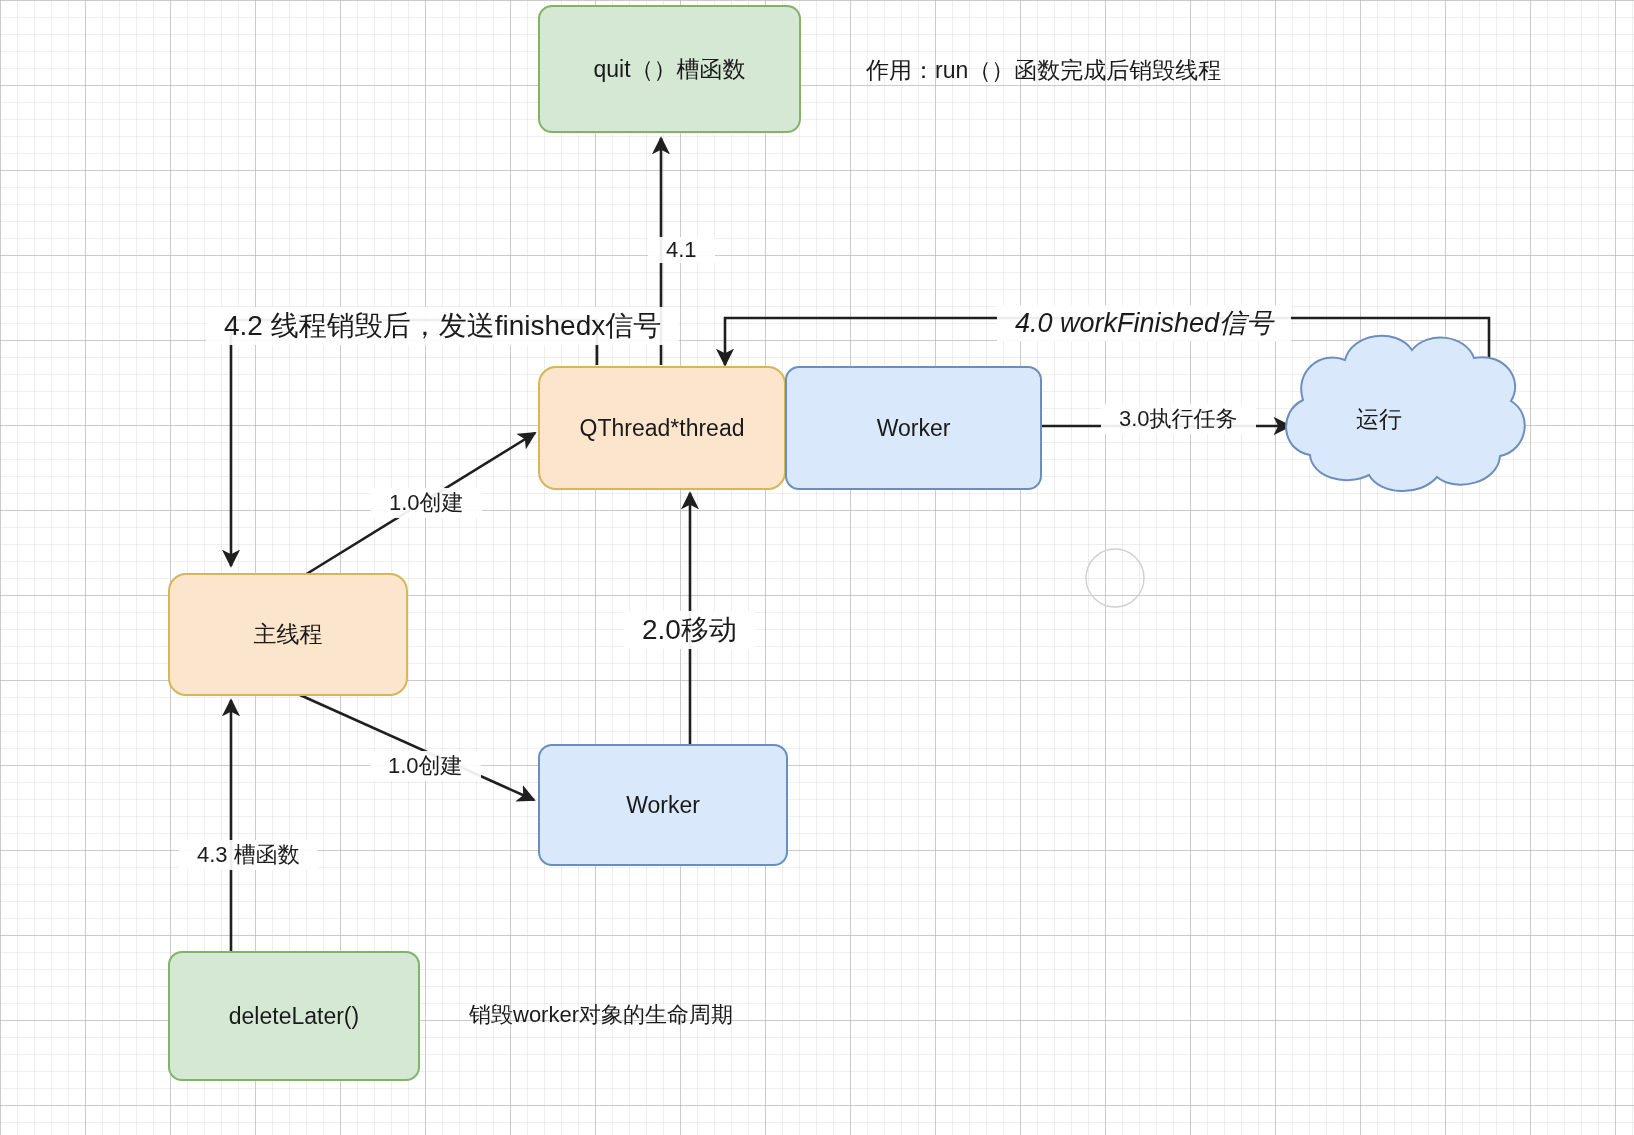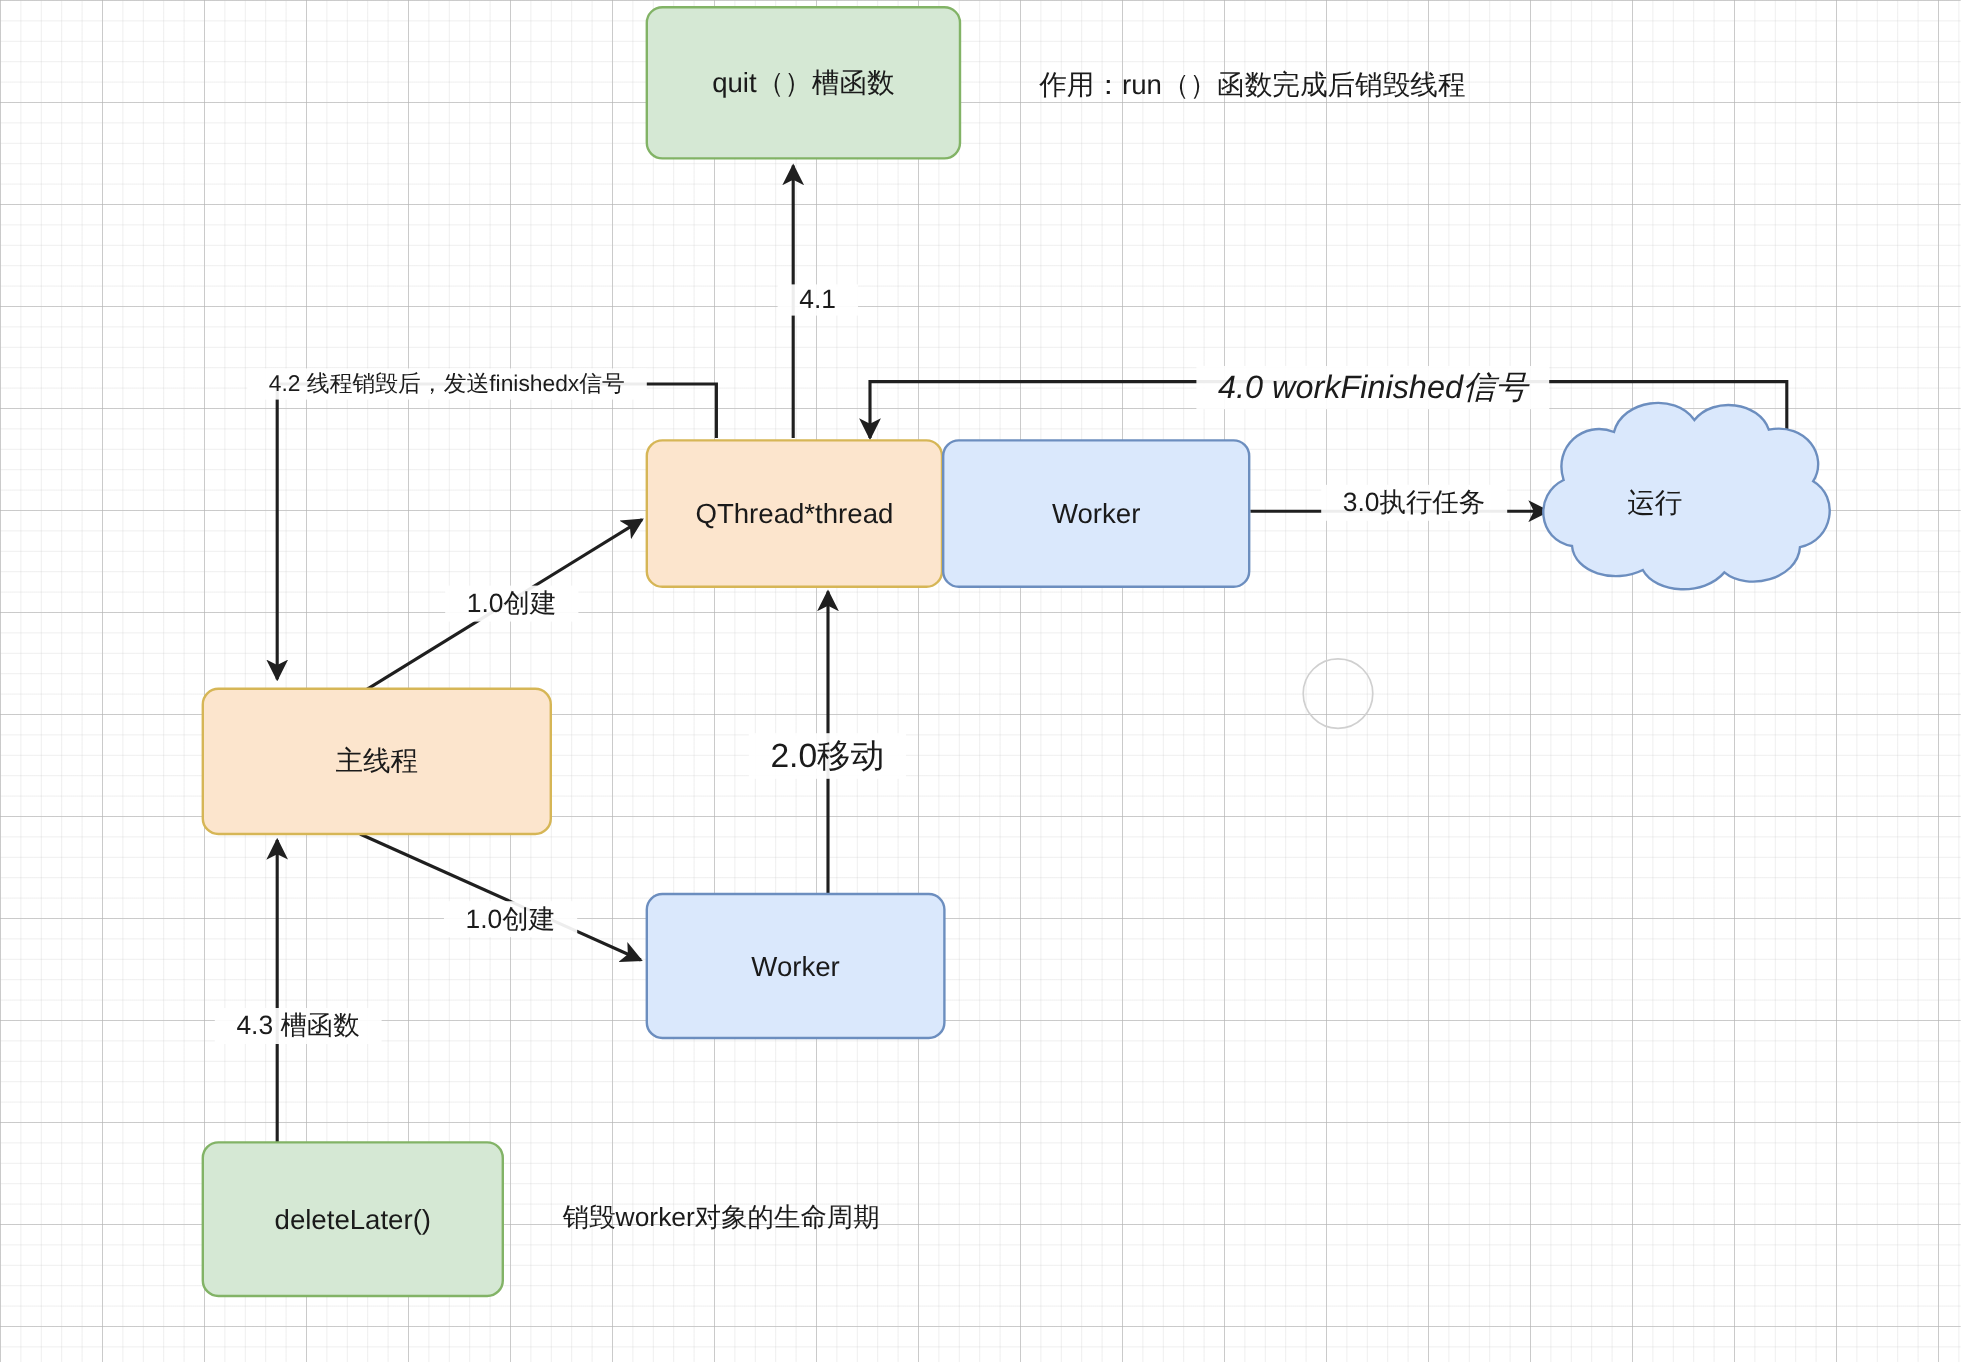--- a/index.html
+++ b/index.html
@@ -47,21 +47,21 @@
     border-style: solid;
     text-align: center;
     line-height: 1.25;
     color: #1a1a1a;
   }
   .node-label {
     display: block;
     padding: 0 6px;
   }
   .n-green  { background: #d5e8d4; border-color: #82b366; }
-  .n-orange { background: #fce5cd; border-color: #d6b656; }
+  .n-orange { background: #fce5cd; border-color: #d6b656; border-radius: 18px; }
   .n-blue   { background: #dae8fc; border-color: #6c8ebf; align-items: center; }
 
   .edge-label {
     position: absolute;
     color: #1b1b1b;
     white-space: nowrap;
     background: transparent;
   }
   .edge-label.boxed {
     background: rgba(255,255,255,0.92);
@@ -125,37 +125,37 @@
   </div>
 
   <div class="node n-orange" style="left:538px; top:366px; width:248px; height:124px; font-size:23px;">
     <span class="node-label">QThread*thread</span>
   </div>
 
   <div class="node n-blue" style="left:785px; top:366px; width:257px; height:124px; font-size:23px;">
     <span class="node-label">Worker</span>
   </div>
 
-  <div class="node n-orange" style="left:168px; top:573px; width:292px; height:123px; font-size:23px;">
+  <div class="node n-orange" style="left:168px; top:573px; width:240px; height:123px; font-size:23px;">
     <span class="node-label">主线程</span>
   </div>
 
   <div class="node n-blue" style="left:538px; top:744px; width:250px; height:122px; font-size:23px;">
     <span class="node-label">Worker</span>
   </div>
 
   <div class="node n-green" style="left:168px; top:951px; width:252px; height:130px; font-size:23px;">
     <span class="node-label">deleteLater()</span>
   </div>
 
   <div class="cloud-text" style="left:1356px; top:404px; font-size:23px;">运行</div>
 
   <div class="edge-label boxed" style="left:648px; top:237px; font-size:22px;">4.1</div>
 
-  <div class="edge-label boxed" style="left:206px; top:307px; font-size:19px;text-align:center;">4.2 线程销毁后，发送finishedx信号</div>
+  <div class="edge-label boxed" style="left:206px; top:307px; font-size:28px;text-align:center;">4.2 线程销毁后，发送finishedx信号</div>
 
   <div class="edge-label boxed" style="left:997px; top:305px; font-size:27px;font-style:italic;">4.0 workFinished信号</div>
 
   <div class="edge-label boxed" style="left:371px; top:488px; font-size:22px;">1.0创建</div>
 
   <div class="edge-label boxed" style="left:370px; top:751px; font-size:22px;">1.0创建</div>
 
   <div class="edge-label boxed" style="left:624px; top:611px; font-size:28px;">2.0移动</div>
 
   <div class="edge-label boxed" style="left:1101px; top:404px; font-size:22px;">3.0执行任务</div>

